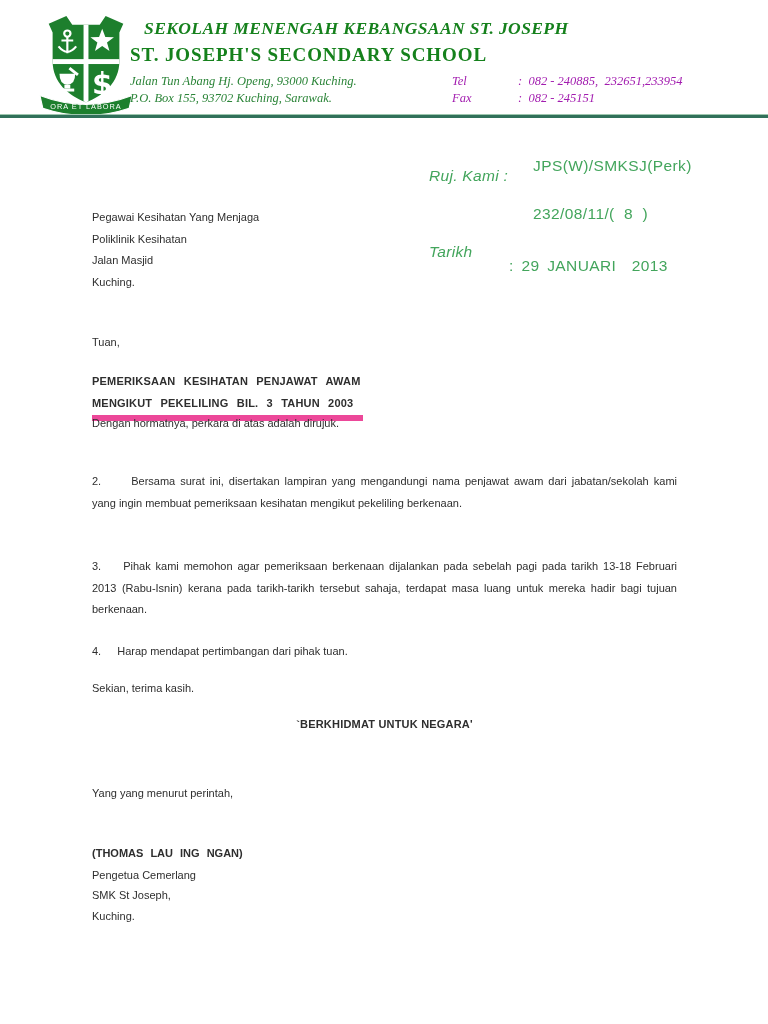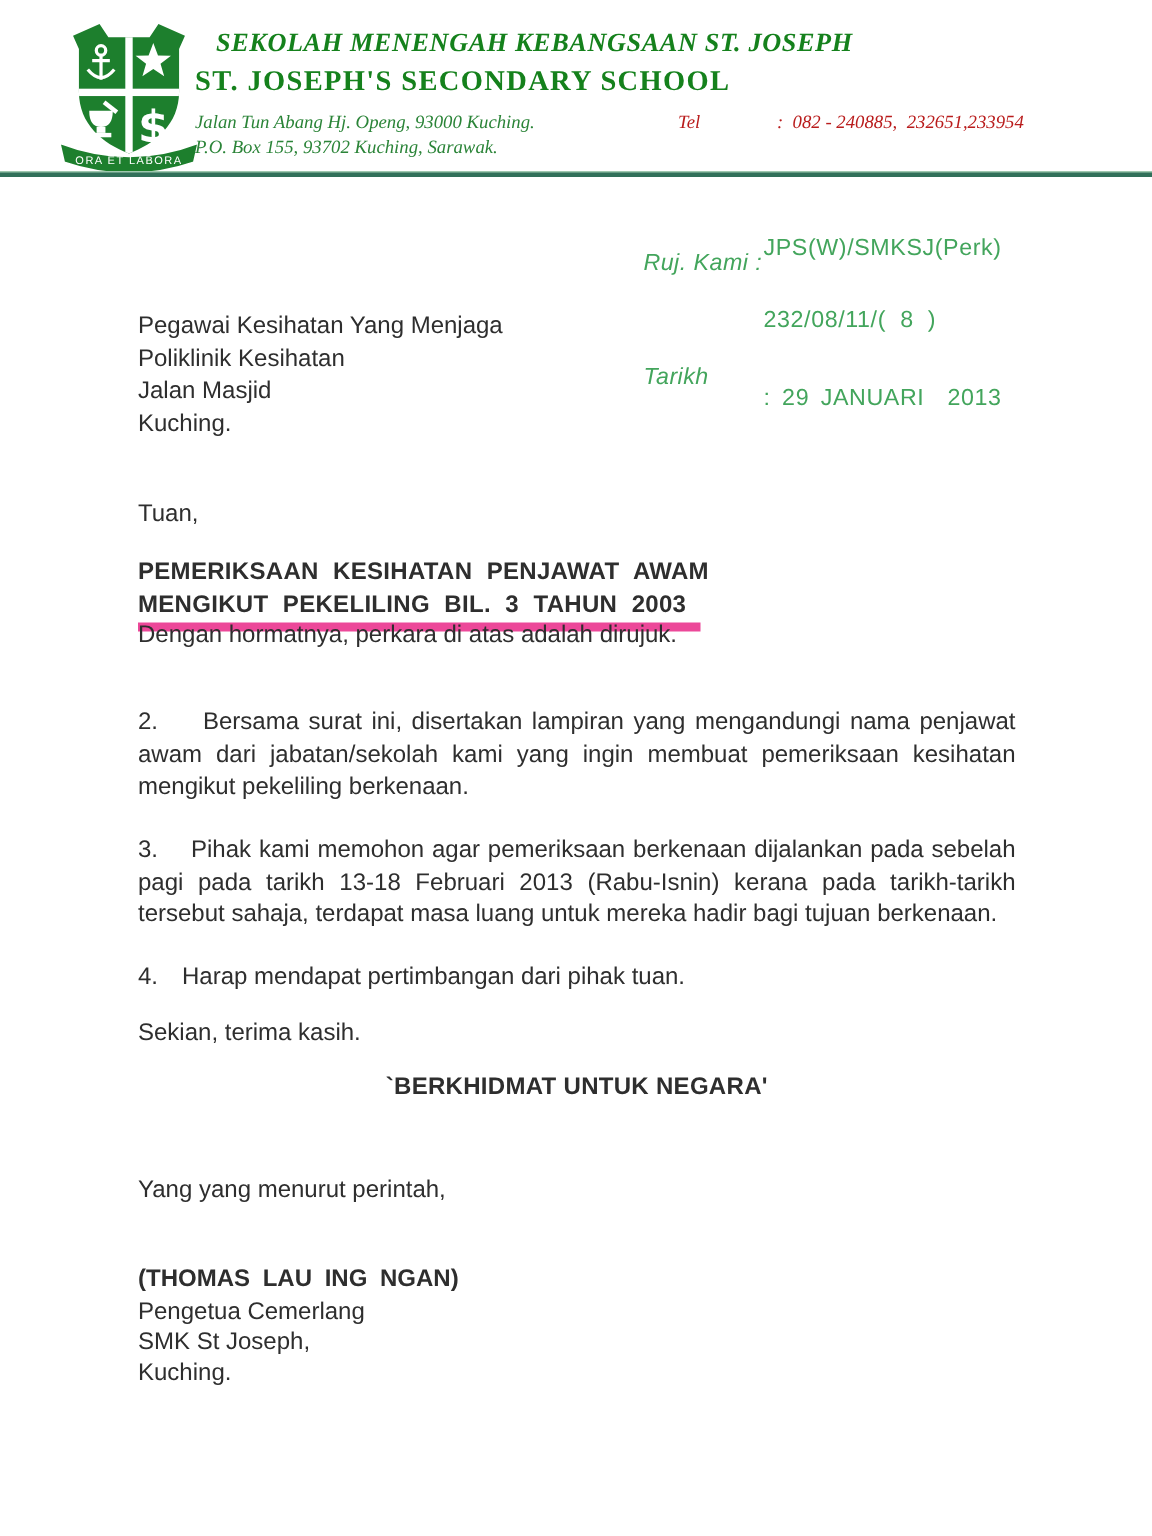--- a/index.html
+++ b/index.html
@@ -29,44 +29,44 @@
     letter-spacing: 0.9px; white-space: nowrap;
   }
   .hdr-addr {
     position: absolute; left: 130px; top: 73px;
     font-family: "Liberation Serif", serif; font-style: italic;
     font-size: 12.5px; color: #2b8438; line-height: 17px; white-space: nowrap;
   }
   .hdr-contact {
     position: absolute; left: 452px; top: 73px;
     font-family: "Liberation Serif", serif; font-style: italic;
-    font-size: 12.5px; color: #b91c1c; line-height: 17px;
+    font-size: 12.5px; color: #a21caf; line-height: 17px;
   }
   .hdr-contact .crow { display: flex; }
   .clabel { display: inline-block; width: 66px; }
   .cval { white-space: pre; }
   .hdr-rule {
     position: absolute; left: 0; top: 114px; width: 768px; height: 4px;
     background: #31705a; border-top: 1px solid #9ec7ae;
   }
   
   .refblock {
     position: absolute; left: 429px; top: 128px; width: 330px;
     color: #43a55c; font-size: 15.5px;
   }
-  .ref-row1 { display: flex; align-items: center; }
+  .ref-row1 { display: flex; align-items: center; gap: 24px; }
   .ref-label { font-style: italic; width: 80px; flex: none; letter-spacing: .3px; }
   .ref-values { line-height: 20px; }
   .ref-values div, .date-val { white-space: pre; letter-spacing: .4px; margin-top: 28px; }
   .ref-row2 { display: flex; margin-top: 5px; align-items: center; }
   .date-val { word-spacing: 3px; }
   
   .body-text {
     position: absolute; left: 92px; width: 585px;
-    color: #2e2e2e; font-size: 16px; line-height: 21.5px;
+    color: #2e2e2e; font-size: 11px; line-height: 21.5px;
   }
   .recipient { top: 207px; }
   .salutation { top: 332px; }
   .subject { top: 371px; font-weight: bold; word-spacing: 5px; letter-spacing: .2px; }
   .subject .u {
     display: inline-block; border-bottom: 6px solid #ec4899;
     padding-right: 10px; padding-bottom: 1px;
   }
   .p-intro { top: 413px; }
   .p2 { top: 471px; text-align: justify; }
@@ -129,20 +129,24 @@
     <div class="hdr-addr">
       <div>Jalan Tun Abang Hj. Openg, 93000 Kuching.</div>
       <div>P.O. Box 155, 93702 Kuching, Sarawak.</div>
     </div>
 
     <div class="hdr-contact">
       <div class="crow">
         <span class="clabel">Tel</span>
         <span class="cval">:  082 - 240885,  232651,233954</span>
       </div>
+      <div class="crow">
+        <span class="clabel">Fax</span>
+        <span class="cval">:  082 - 245151</span>
+      </div>
     </div>
 
     <div class="hdr-rule"></div>
   </div>
 
   <div class="refblock">
     <div class="ref-row1">
       <span class="ref-label">Ruj. Kami :</span>
       <span class="ref-values">
         <div>JPS(W)/SMKSJ(Perk)</div>

